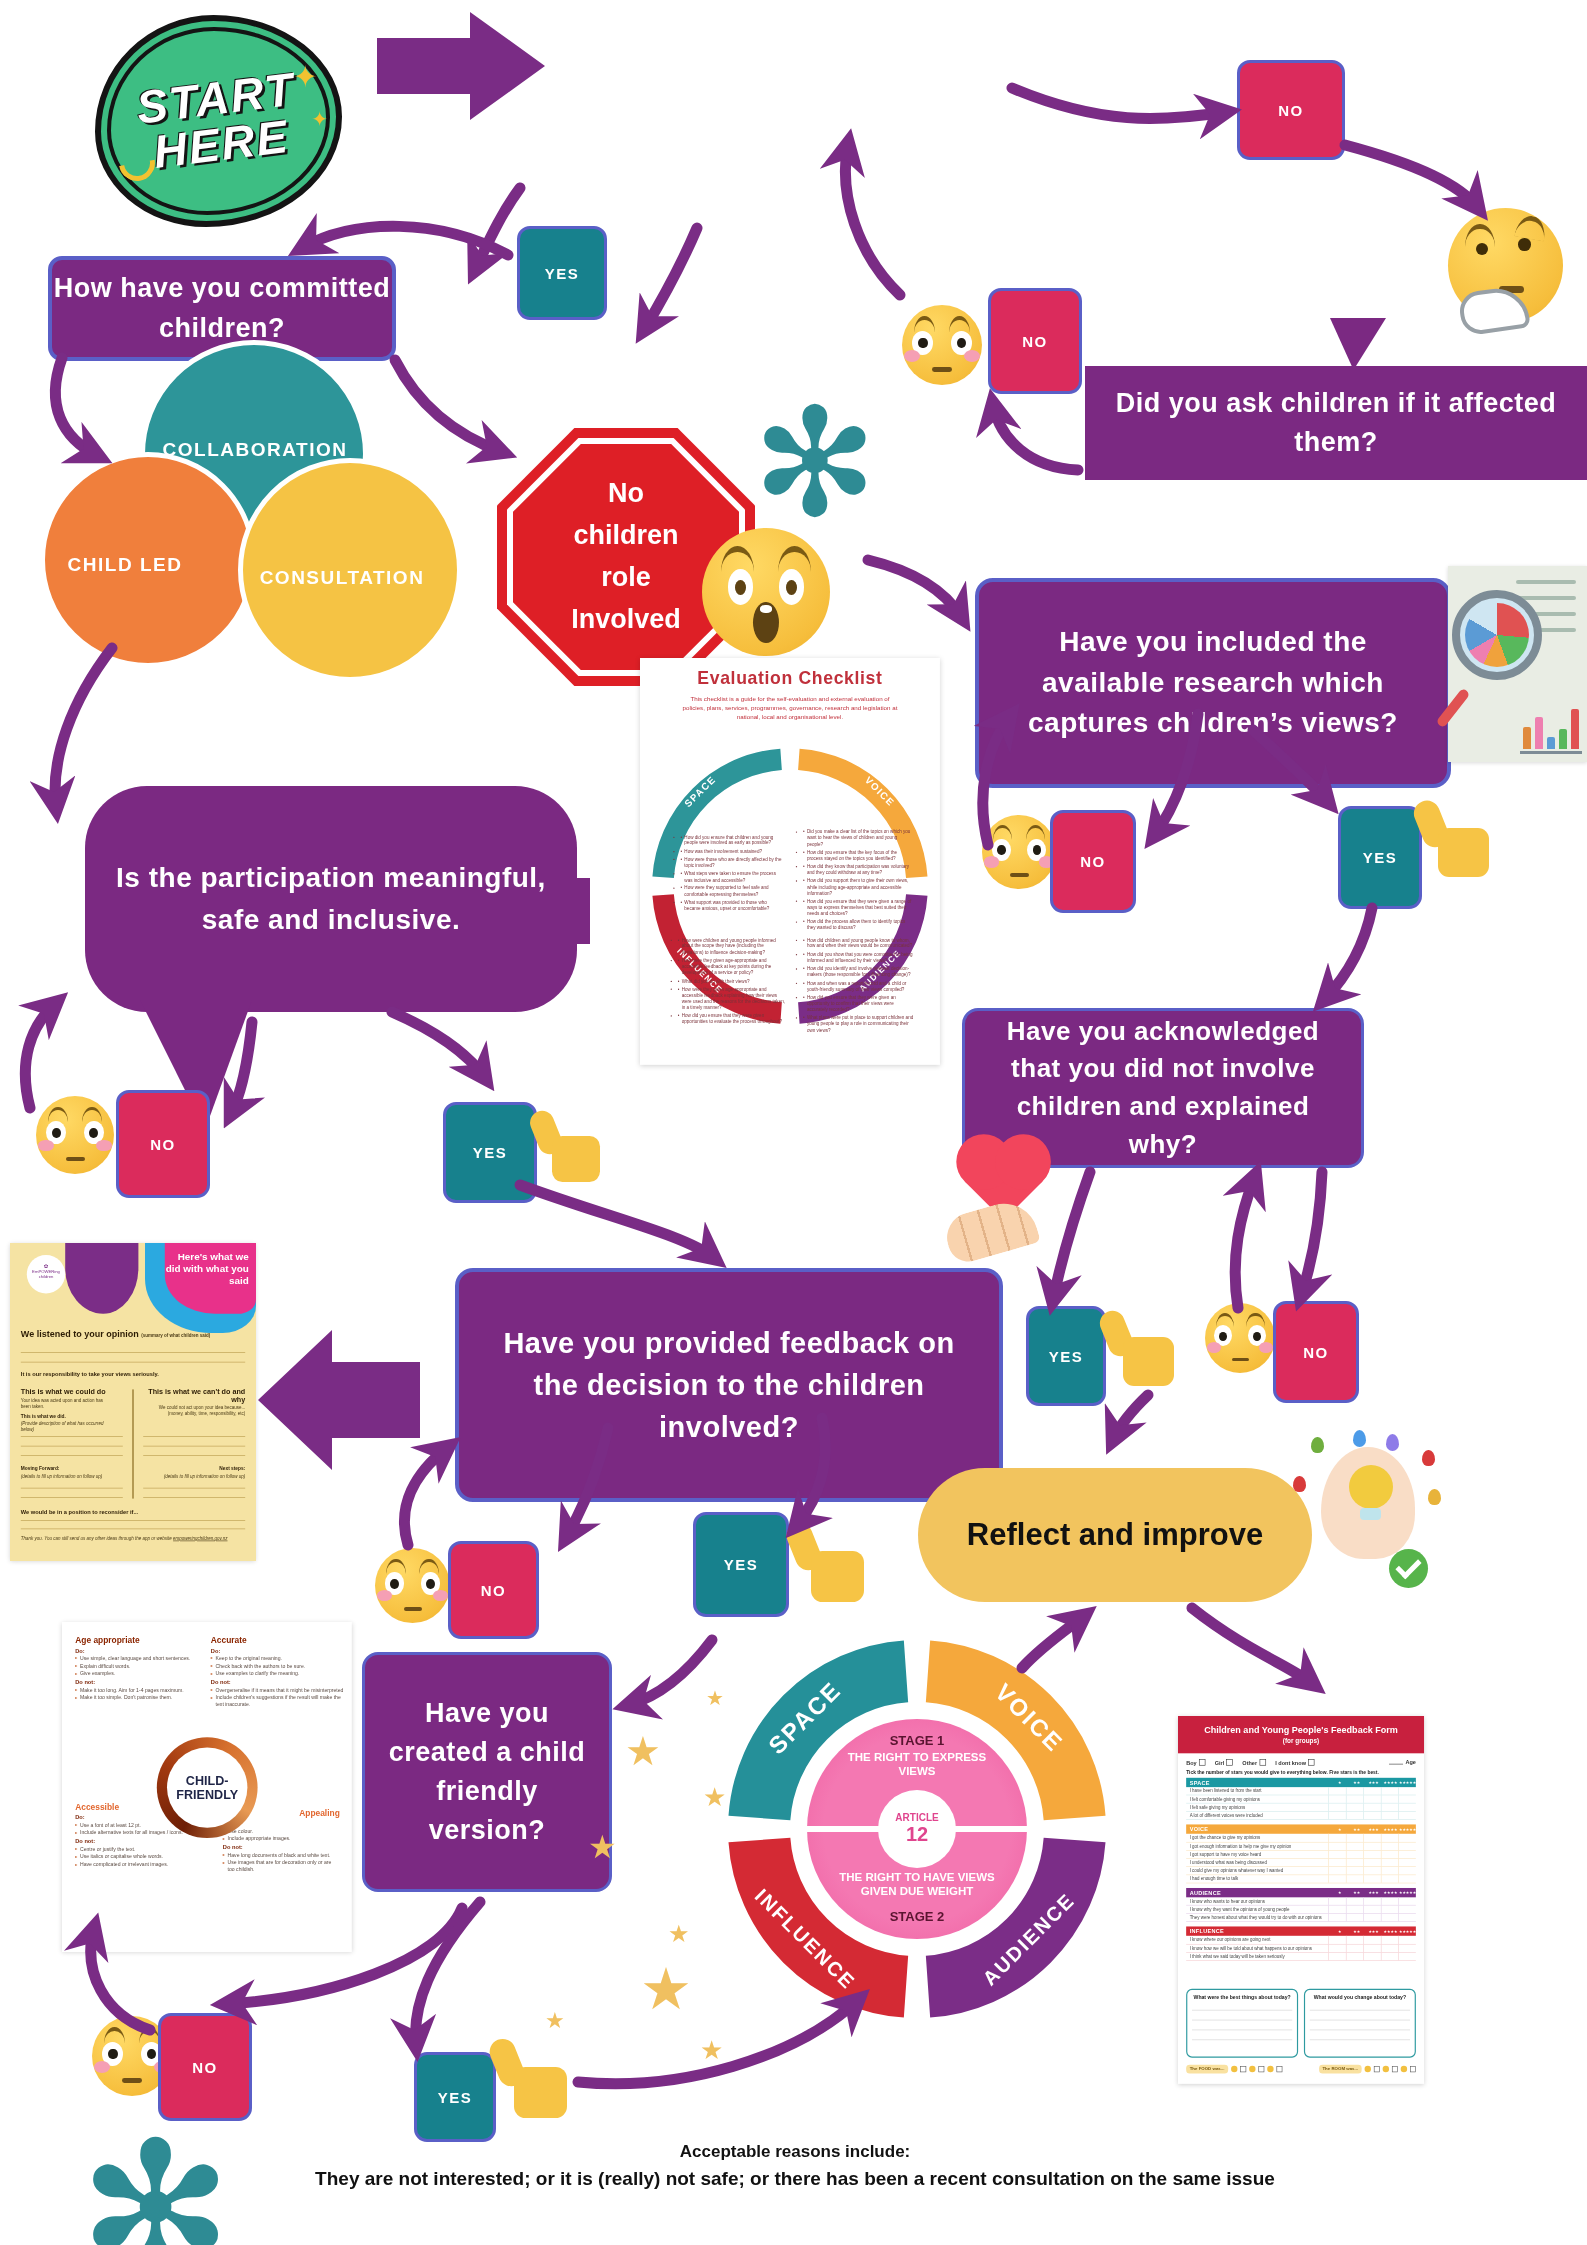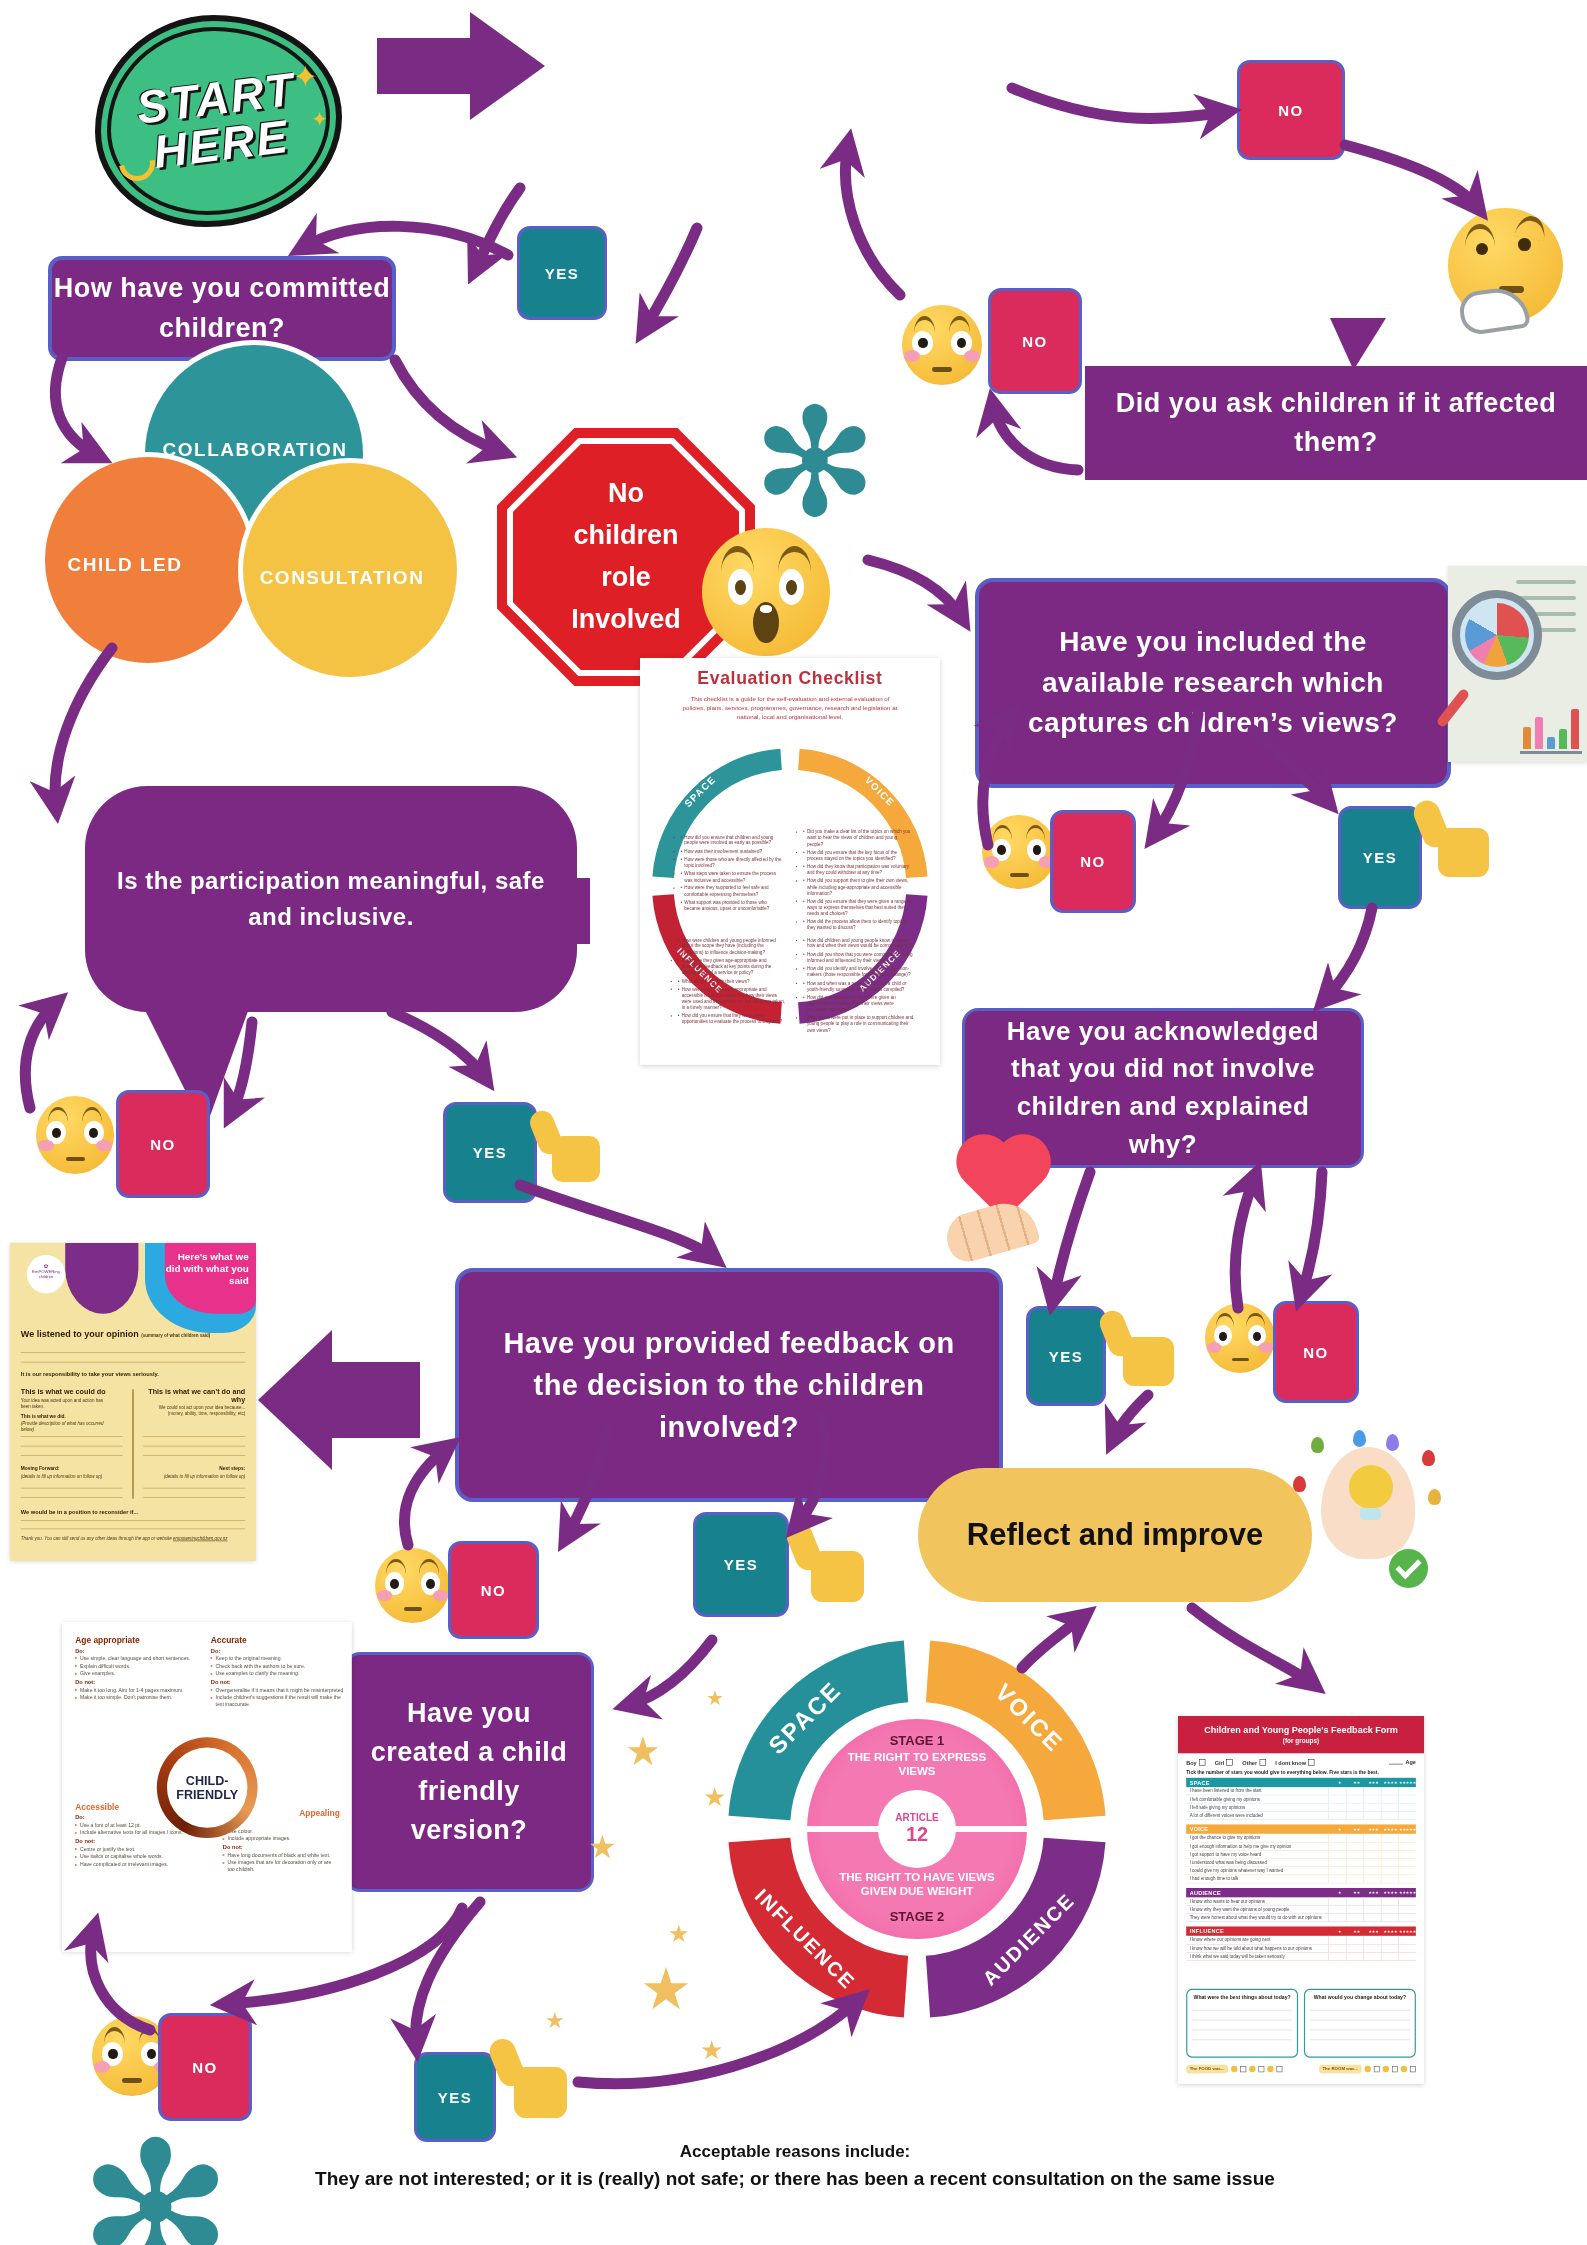--- a/index.html
+++ b/index.html
@@ -322,21 +322,21 @@
     <span>NO</span>
     </div>
   <div class="chip yes" style="left:1338px;top:806px;width:78px;height:97px;">
     <span>YES</span>
     </div>
   <div class="thumb" style="left:1412px;top:798px;width:85px;height:85px;font-size:85px;">
     <span class="tup"></span>
       <span class="fist"></span>
     </div>
 
-  <div class="bubble" style="left:85px;top:786px;width:492px;height:226px;border-radius:62px;font-size:24px;padding:0 30px;box-sizing:border-box;">Is the participation meaningful, safe and inclusive.</div>
+  <div class="bubble" style="left:85px;top:786px;width:492px;height:226px;border-radius:62px;font-size:28px;padding:0 30px;box-sizing:border-box;">Is the participation meaningful, safe and inclusive.</div>
   <div class="tail" style="left:140px;top:1000px;width:112px;height:130px;clip-path:polygon(0 0,100% 0,58% 100%);"></div>
   <div class="tail" style="left:556px;top:878px;width:34px;height:66px;"></div>
 
   <div class="face" style="left:36px;top:1096px;width:78px;height:78px;font-size:78px;">
     <span class="browL"></span>
       <span class="browR"></span>
       <span class="eyeW l"></span>
       <span class="eyeW r"></span>
     <span class="cheek l"></span>
       <span class="cheek r"></span>
@@ -450,21 +450,21 @@
     <span class="drop" style="left:.68em;top:.0em;background:#8E7BE8;"></span>
     <span class="drop" style="left:.95em;top:.12em;background:#D83A3A;"></span>
     <span class="drop" style="left:1.0em;top:.42em;background:#E8B33A;"></span>
     <span class="drop" style="left:-.04em;top:.32em;background:#D83A3A;"></span>
     <span class="skull"></span>
       <span class="bulb"></span>
       <span class="bulbbase"></span>
       <span class="chk"></span>
   </div>
 
-  <div class="pbox bordered" style="left:344px;top:1652px;width:250px;height:240px;font-size:27px;border-radius:16px;border-width:3px;padding:0 10px;box-sizing:border-box;">Have you created a child friendly version?</div>
+  <div class="pbox bordered" style="left:362px;top:1652px;width:250px;height:240px;font-size:27px;border-radius:16px;border-width:3px;padding:0 10px;box-sizing:border-box;">Have you created a child friendly version?</div>
 
   <div class="docwrap" style="left:62px;top:1622px;width:290px;height:330px;">
     <div class="scaled cf" style="width:483px;height:550px;transform:scale(0.6);">
       <div class="quad" style="left:22px;top:22px;">
         <p class="qtitle" style="color:#8B2500;">Age appropriate</p>
         <p class="dol">Do:</p>
         <ul>
             <li>Use simple, clear language and short sentences.</li>
             <li>Explain difficult words.</li>
             <li>Give examples.</li>

